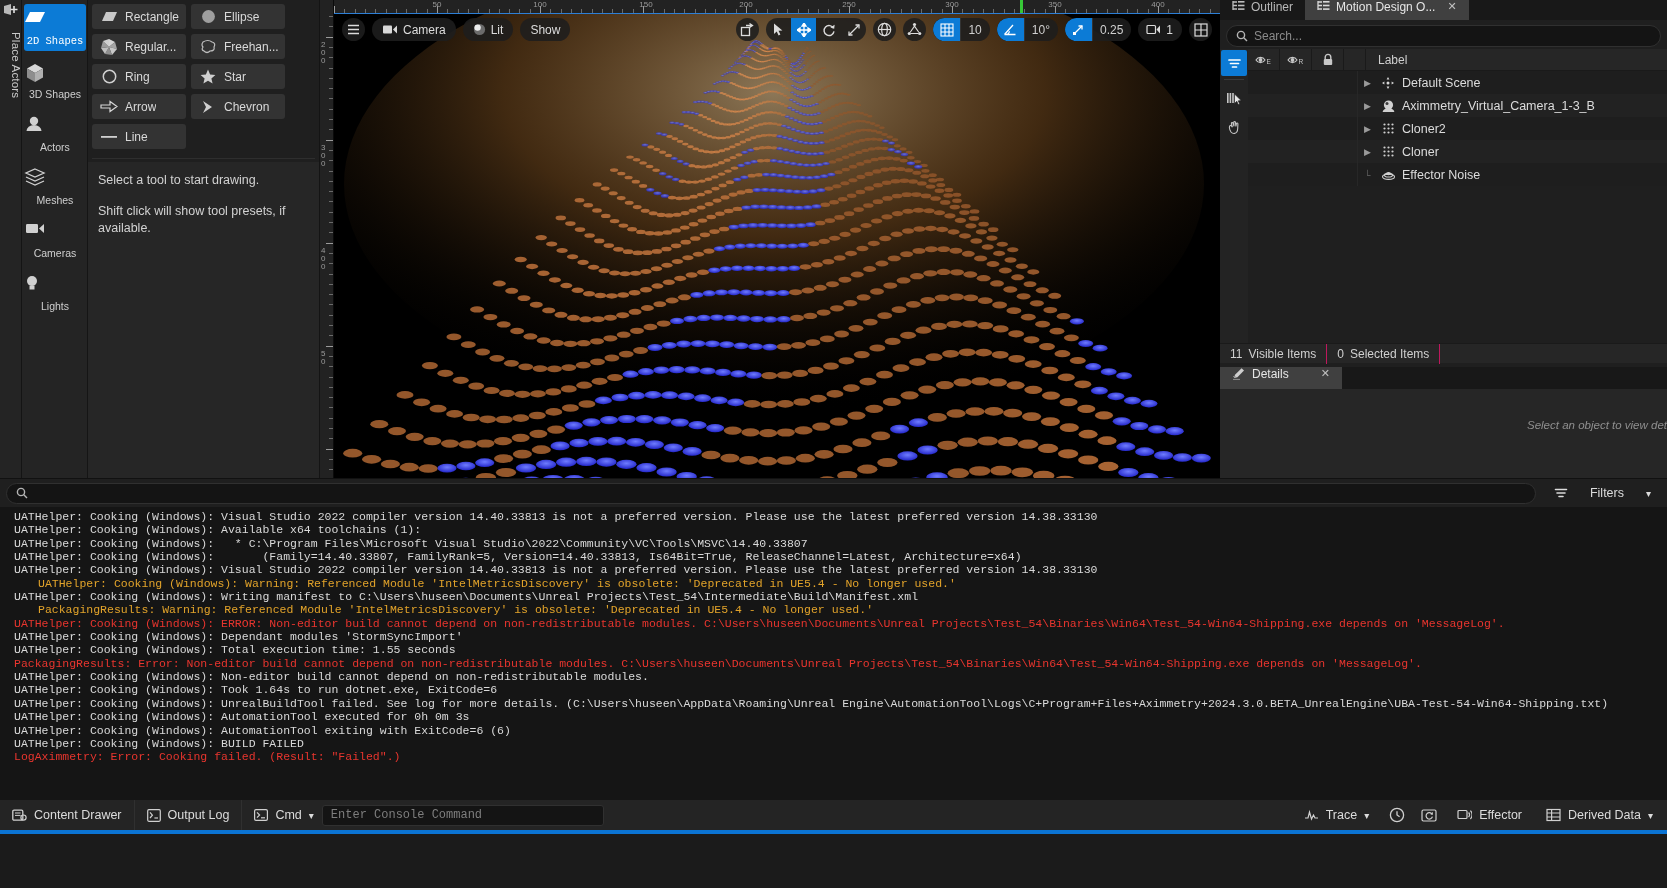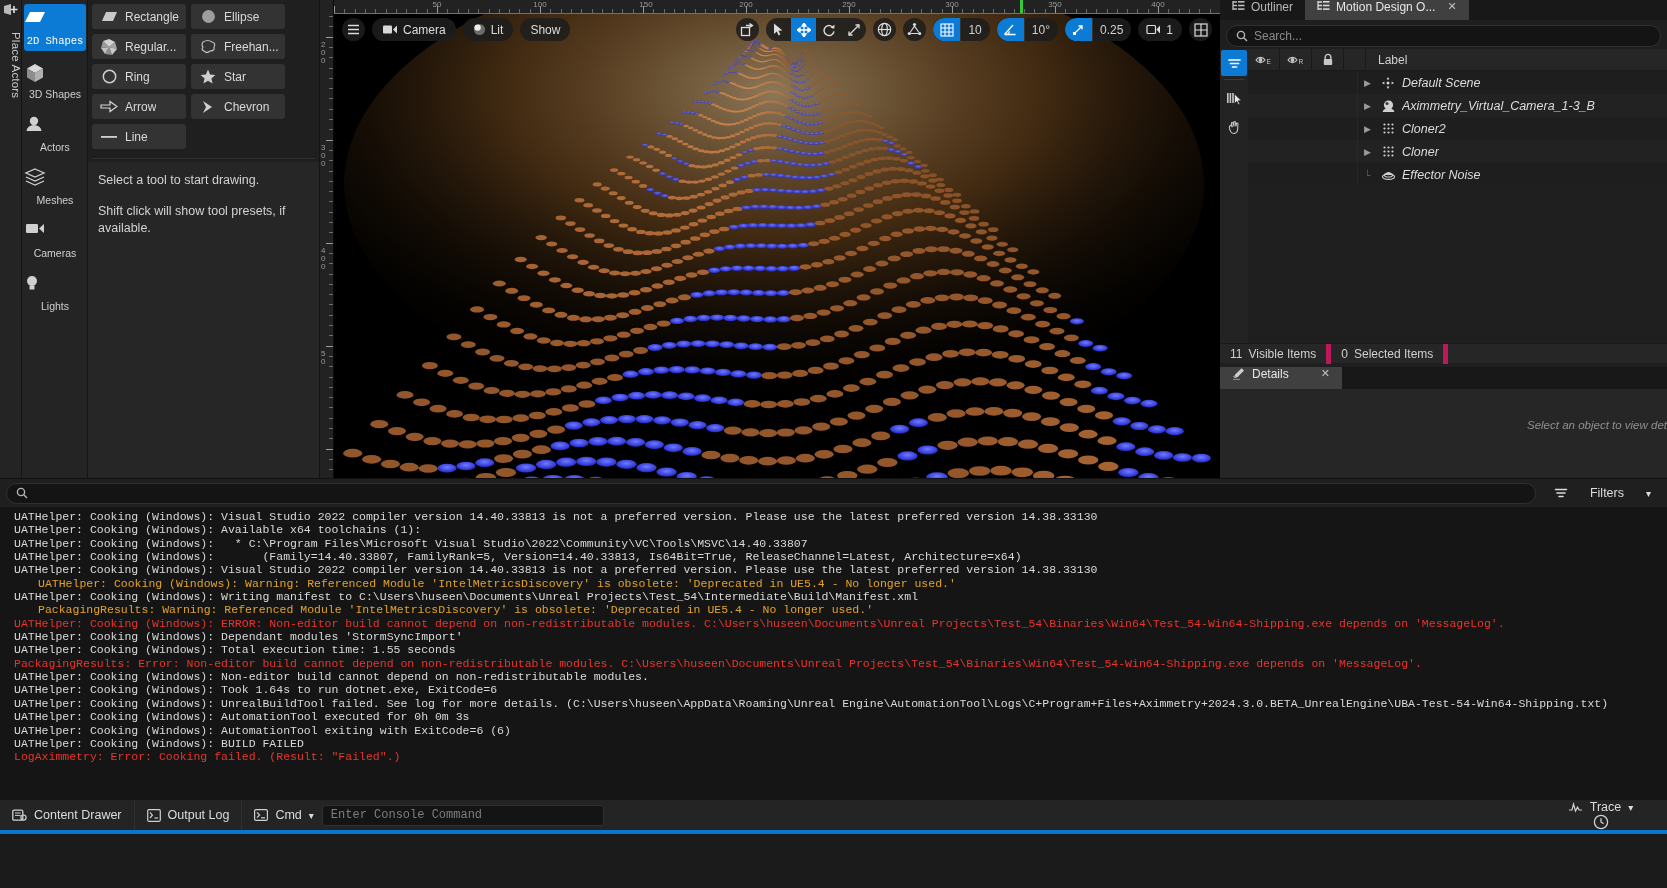--- a/index.html
+++ b/index.html
@@ -116,23 +116,23 @@
   .ob-header { height:22px; background:#262626; display:flex; align-items:center; font-size:12px; color:#cfcfcf; border-bottom:1px solid #1a1a1a;}
   .ob-hcell { width:32px; display:flex; align-items:center; justify-content:center; border-right:1px solid #1a1a1a; height:22px; }
   .ob-hlabel { padding-left:12px; }
   .ob-row { height:23px; display:flex; align-items:center; font-size:12.5px; color:#dcdcdc; }
   .ob-row:nth-child(odd) { background:#222222; }
   .ob-row:nth-child(even) { background:#1e1e1e; }
   .ob-gutter { width:110px; height:23px; border-right:1px solid #272727; }
   .ob-tree { display:flex; align-items:center; gap:6px; padding-left:6px; }
   .ob-arrow { width:10px; color:#9a9a9a; font-size:9px; }
   .ob-ico { width:16px; display:flex; align-items:center; justify-content:center; color:#cfcfcf; }
-  .ob-name { white-space:nowrap; overflow:hidden;font-style:italic; }
+  .ob-name { white-space:nowrap; overflow:hidden; }
   .ob-status { position:absolute; left:0; right:0; top:343px; height:20px; background:#262626; display:flex; align-items:center; font-size:12px; color:#d0d0d0; border-top:1px solid #1a1a1a; }
-  .ob-status .seg { padding:0 10px; height:20px; display:flex; align-items:center; gap:6px; border-right:5px solid #be185d;}
+  .ob-status .seg { padding:0 10px; height:20px; display:flex; align-items:center; gap:6px; border-right:1px solid #be185d;}
 
   .details-tabbar { position:absolute; left:0; right:0; top:367px; height:22px; background:#181818; display:flex; }
   .details-body { position:absolute; left:0; right:0; top:389px; bottom:88px; background:#262626; }
   .details-empty { position:absolute; right:0px; top:30px; font-size:11.5px; color:#8f8f8f; font-style:italic; white-space:nowrap; }
 
   
   .logpanel { position:absolute; left:0; top:478px; width:1667px; height:322px; background:#1f1f1f; border-top:1px solid #111; }
   .log-toolbar { height:26px; display:flex; align-items:center; gap:8px; padding:2px 6px 0 6px; }
   .log-search { flex:1; height:21px; background:#141414; border:1px solid #303030; border-radius:11px; display:flex; align-items:center; padding:0 9px; gap:7px; }
   .log-search input { flex:1; background:transparent; border:none; outline:none; color:#d0d0d0; font-size:12px; font-family:inherit;}
@@ -148,21 +148,21 @@
   .log-line.warn { color:#e2a32a;padding-left:24px; }
   .log-line.err { color:#e8352e; }
 
   
   .statusbar { position:absolute; left:0; top:800px; width:1667px; height:30px; background:#242424; display:flex; align-items:center; }
   .sb-item { height:30px; display:flex; align-items:center; gap:7px; padding:0 12px; font-size:12.5px; color:#dcdcdc; cursor:pointer; border-right:1px solid #303030;}
   .sb-item.noborder { border-right:none; }
   .sb-cmd { width:282px; height:21px; background:#141414; border:1px solid #303030; border-radius:3px; padding:0 8px; display:flex; align-items:center; margin-left:4px;}
   .sb-cmd input { width:100%; background:transparent; border:none; outline:none; color:#cfcfcf; font-size:12px; font-family:"Liberation Mono", monospace;}
   .sb-cmd input::placeholder { color:#7e7e7e; }
-  .sb-right { margin-left:auto; display:flex; align-items:center; height:30px;flex-direction:column; }
+  .sb-right { margin-left:auto; display:flex; align-items:center; height:30px; }
   .bottom-blue { position:absolute; left:0; top:830px; width:1667px; height:4px; background:#0b74d4; }
   .bottom-fill { position:absolute; left:0; top:834px; width:1667px; height:54px; background:#1b1b1b; }
 
   svg { display:block; }
 </style>
 </head>
 <body>
 
 <div class="app">
 
@@ -2379,21 +2379,21 @@
             </svg>
         </span>
       </div>
       <div class="sb-item noborder">
         <span>
           <svg width="15" height="14" viewBox="0 0 15 14">
               <rect x="1" y="2.5" width="9" height="8" rx="1" fill="none" stroke="#d0d0d0" stroke-width="1.2"></rect>
               <path d="M11.6 4.5a3.6 3.6 0 0 1 0 4.6M13.4 2.6a6 6 0 0 1 0 8.4" fill="none" stroke="#d0d0d0" stroke-width="1.2"></path>
             </svg>
         </span>
-        <span>Available</span>
+        <span>Effector</span>
       </div>
       <div class="sb-item noborder" style="padding-right:14px">
         <span>
           <svg width="15" height="14" viewBox="0 0 15 14">
               <g fill="none" stroke="#d0d0d0" stroke-width="1.2">
                 <rect x="1" y="1.5" width="13" height="11"></rect>
                 <path d="M1 5h13M1 9h13M5.6 1.5v11"></path>
               </g>
             </svg>
         </span>

